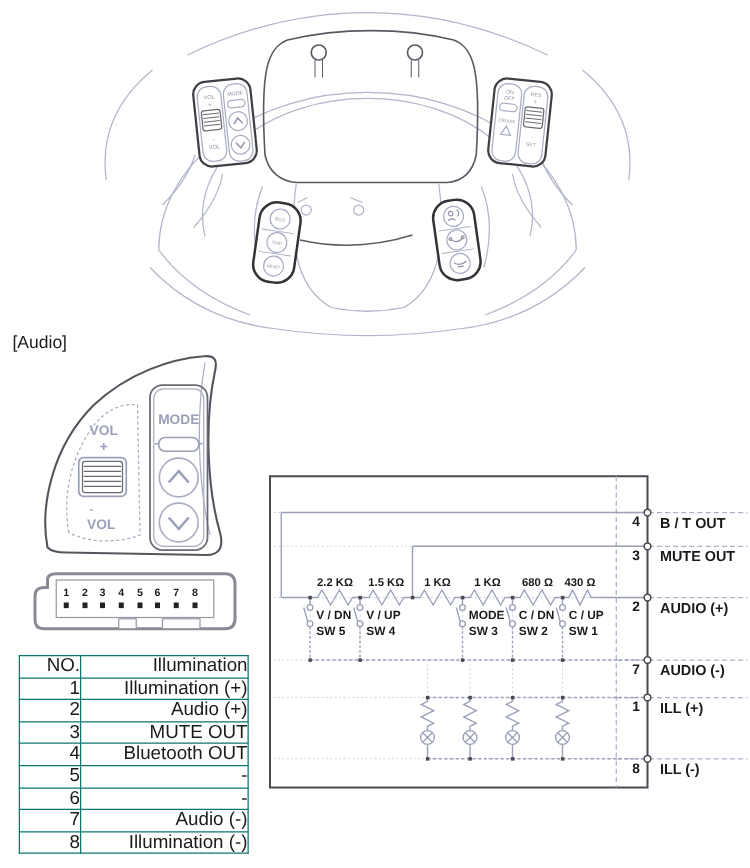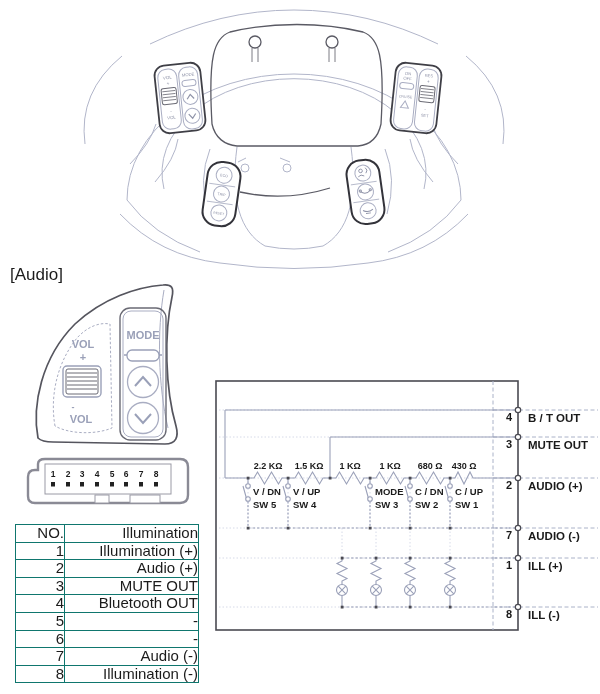--- a/index.html
+++ b/index.html
@@ -1,20 +1,20 @@
 <!DOCTYPE html>
 <html><head>
 <meta charset="utf-8">
 <style>
   html,body{margin:0;padding:0;background:#fff;}
   .canvas{position:relative;width:600px;height:694px;background:#ffffff;overflow:hidden;
           font-family:"Liberation Sans",sans-serif;}
   .abs{position:absolute;}
   svg text{font-family:"Liberation Sans",sans-serif;}
-  .section-label{font-size:17px;color:#1c1c1c;}
+  .section-label{font-size:14px;color:#1c1c1c;}
   table.pin-table{border-collapse:collapse;table-layout:fixed;width:181px;}
   table.pin-table td{border:1px solid #0f766e;font-size:15px;color:#1b1b1b;
                      height:16.6px;padding:0;text-align:right;vertical-align:middle;line-height:1.1;}
   .col-no{width:48px;}
   .col-desc{width:133px;}
 </style>
 </head>
 <body>
 
 <div class="canvas">

